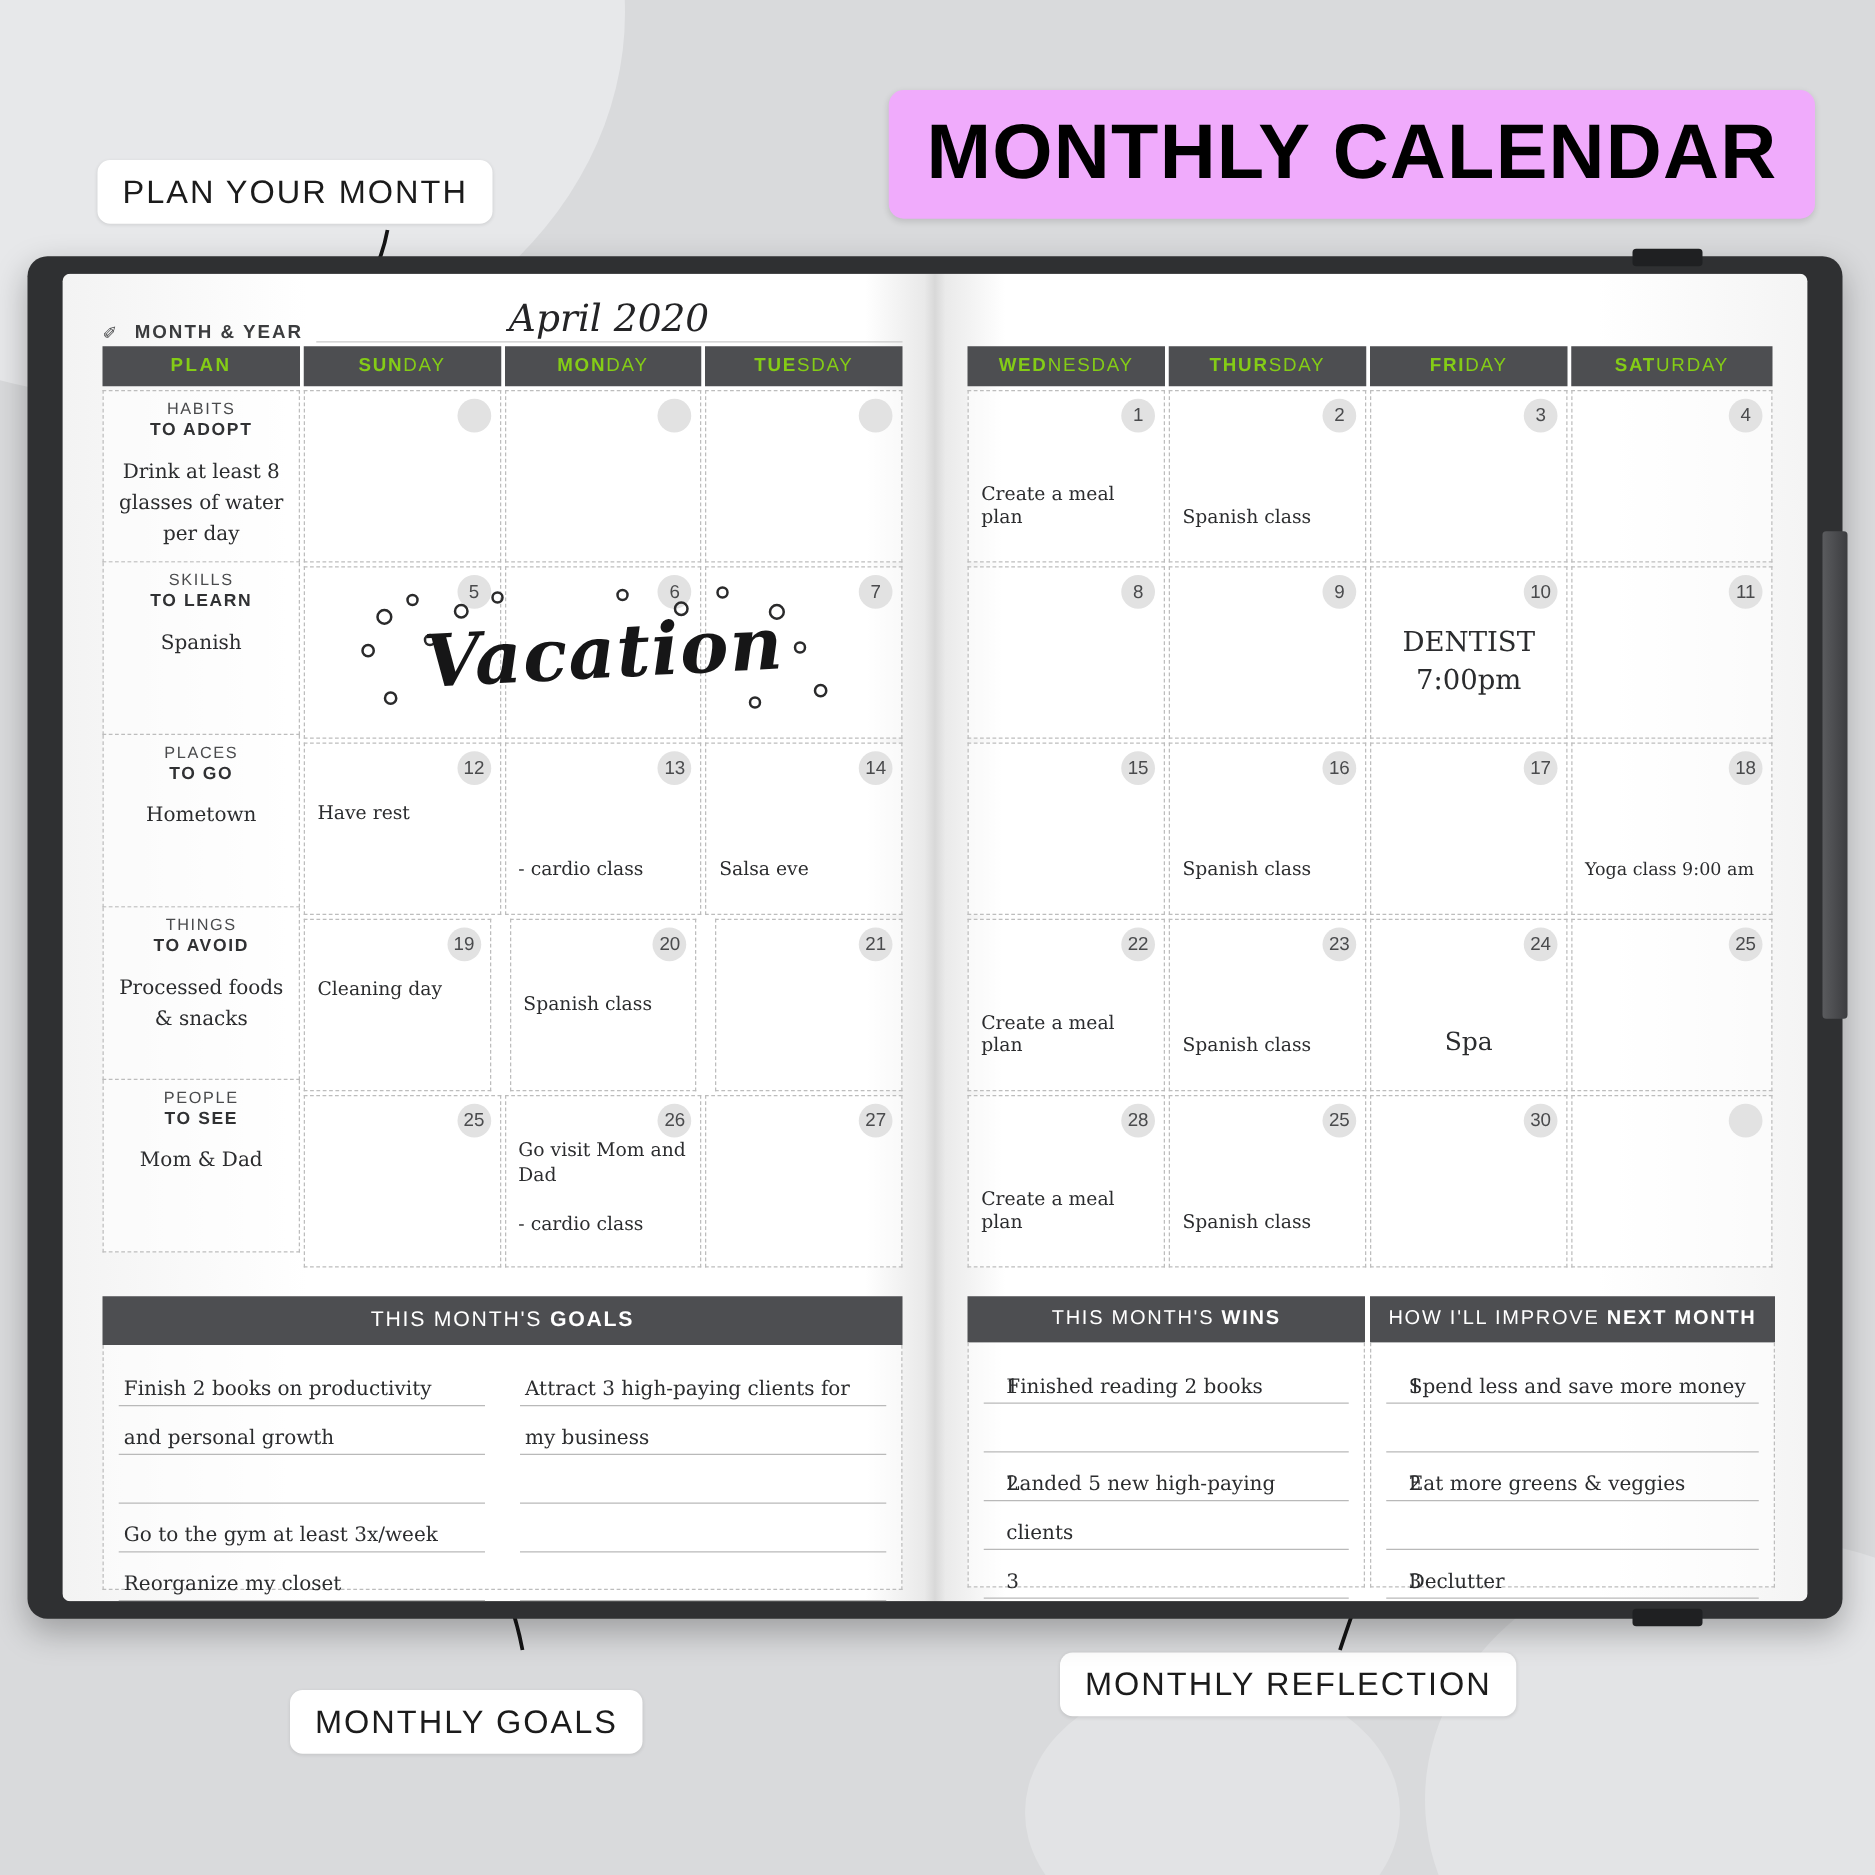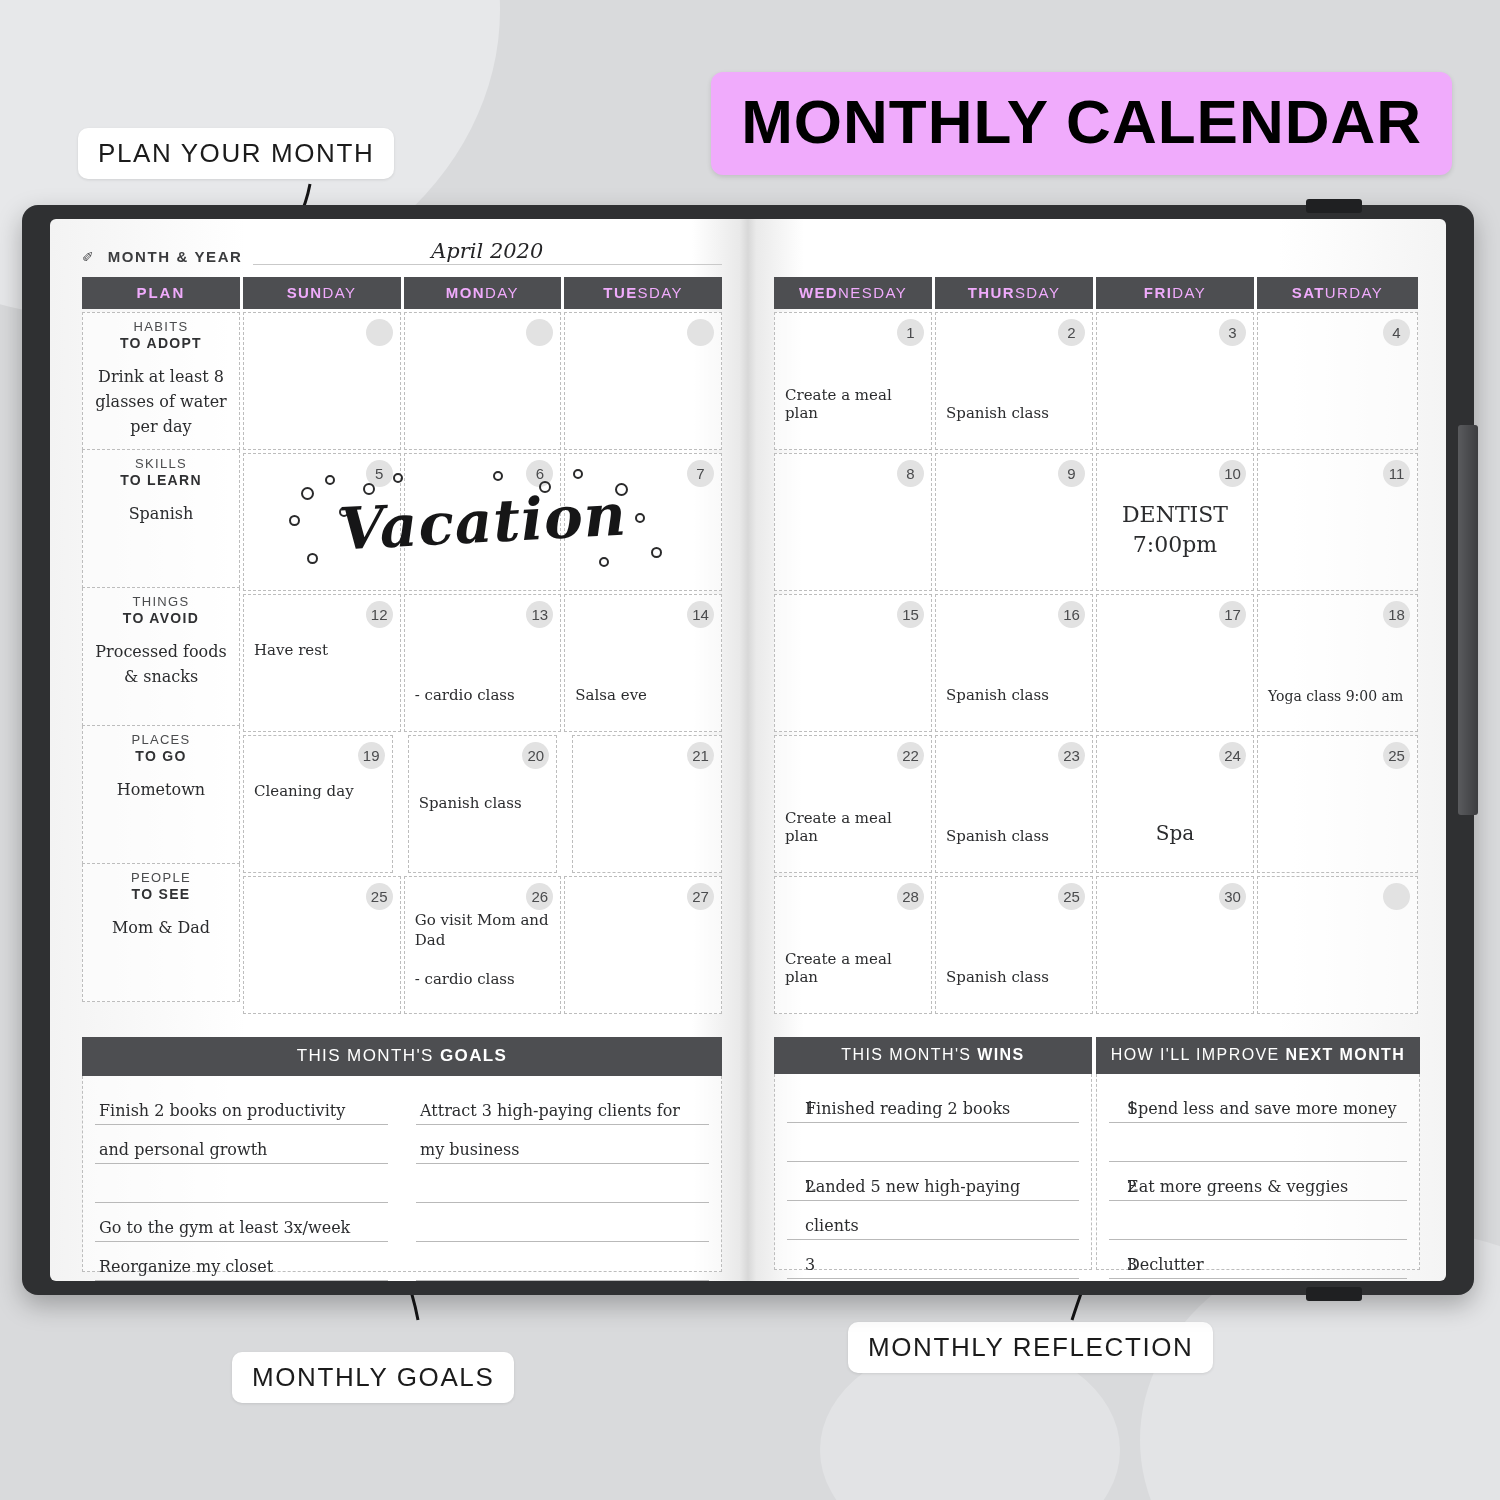--- a/index.html
+++ b/index.html
@@ -50,33 +50,33 @@
 
   .page{position:absolute;top:0;height:100%;}
   .page-left{left:0;width:698px;}
   .page-right{left:698px;width:698px;}
 
   
   .month-head{position:absolute;left:32px;top:22px;width:640px;display:flex;align-items:flex-end;gap:10px;}
   .month-label{font-size:15px;letter-spacing:1.6px;font-weight:bold;color:#3b3c3e;}
   .leaf-icon{font-size:14px;color:#4a4b4d;margin-right:4px;}
   .month-value{
-    flex:1;text-align:center;font-size:21px;color:#242426;
+    flex:1;text-align:center;font-size:30px;color:#242426;
     font-family:"DejaVu Serif", serif;font-style:italic;
     border-bottom:1px solid #c9c9c9;padding-bottom:2px;line-height:1;
   }
 
   
   .cal{position:absolute;top:58px;}
   .cal-left{left:32px;width:640px;}
   .cal-right{left:26px;width:646px;}
 
   .hdr-row{display:flex;gap:3px;}
   .hdr{
-    background:#4d4e51;color:#f0abfc;text-align:center;
+    background:#4d4e51;color:#84cc16;text-align:center;
     font-size:15px;letter-spacing:1.4px;padding:7px 0 8px;
   }
   .hdr b{font-weight:bold;}
   .hdr span{font-weight:normal;}
   .hdr-plan{font-weight:bold;letter-spacing:2px;}
 
   .body-row{display:flex;gap:3px;margin-top:3px;}
   .cell{
     border:1px dashed #bdbdbd;position:relative;height:138px;box-sizing:border-box;
     background:rgba(255,255,255,.55);
@@ -208,28 +208,28 @@
               <div class="plan-t1">HABITS</div>
               <div class="plan-t2">TO ADOPT</div>
               <div class="plan-val">Drink at least 8 glasses of water per day</div>
             </div>
             <div class="plan-cell">
               <div class="plan-t1">SKILLS</div>
               <div class="plan-t2">TO LEARN</div>
               <div class="plan-val">Spanish</div>
             </div>
             <div class="plan-cell">
+              <div class="plan-t1">PLACES</div>
+              <div class="plan-t2">TO GO</div>
+              <div class="plan-val">Hometown</div>
+            </div>
+            <div class="plan-cell">
               <div class="plan-t1">THINGS</div>
               <div class="plan-t2">TO AVOID</div>
               <div class="plan-val">Processed foods &amp; snacks</div>
-            </div>
-            <div class="plan-cell">
-              <div class="plan-t1">PLACES</div>
-              <div class="plan-t2">TO GO</div>
-              <div class="plan-val">Hometown</div>
             </div>
             <div class="plan-cell">
               <div class="plan-t1">PEOPLE</div>
               <div class="plan-t2">TO SEE</div>
               <div class="plan-val">Mom &amp; Dad</div>
             </div>
           </div>
 
           <div style="position:relative;width:479px;">
 

